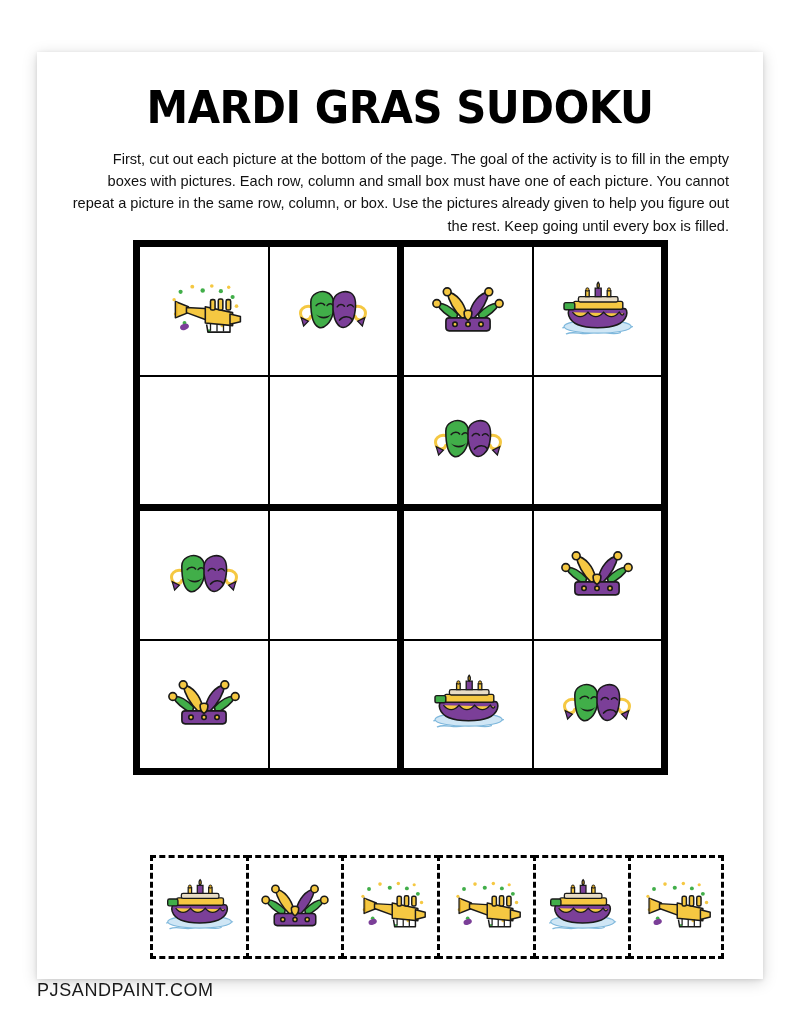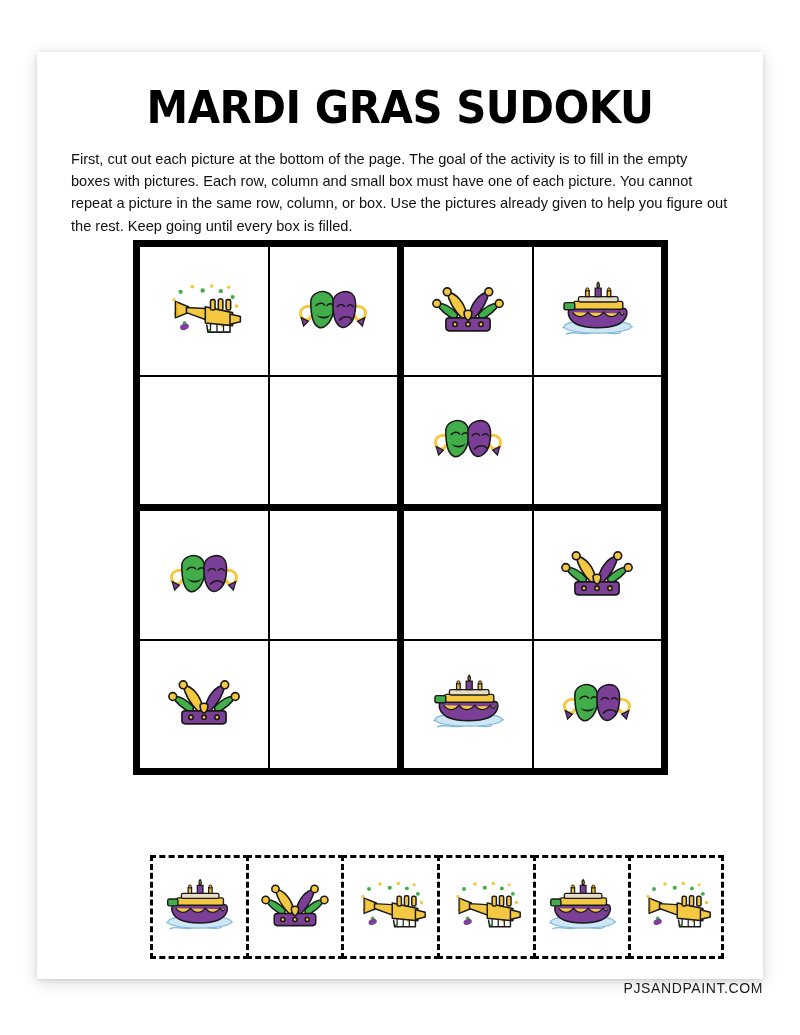--- a/index.html
+++ b/index.html
@@ -39,21 +39,21 @@
     letter-spacing: -0.5px;
     color: #000000;
     margin-top: 29px;
     font-family: "DejaVu Sans", sans-serif;
     transform: scaleX(0.93);
   }
 
   #instructions {
     margin: 14px auto 0 auto;
     width: 658px;
-    text-align: left;
+    text-align: right;
     font-size: 14.6px;
     line-height: 1.52;
     color: #111111;
     font-family: "Liberation Sans", sans-serif;
   }
 
   
   #grid-outer {
     position: absolute;
     left: 96px;
@@ -108,22 +108,22 @@
   }
   .strip-cell:last-child { margin-right: 0; }
   .strip-cell svg { width: 74px; height: 58px; display: block; }
 
   
   #footer {
     position: absolute;
     left: 0;
     top: 928px;
     width: 100%;
-    text-align: right;
-    font-size: 14px;
+    text-align: left;
+    font-size: 18px;
     letter-spacing: 0.6px;
     color: #1a1a1a;
     font-family: "Liberation Sans", sans-serif;
   }
 
   .empty-cell { background: #ffffff; }
 </style>
 </head>
 <body>
 

